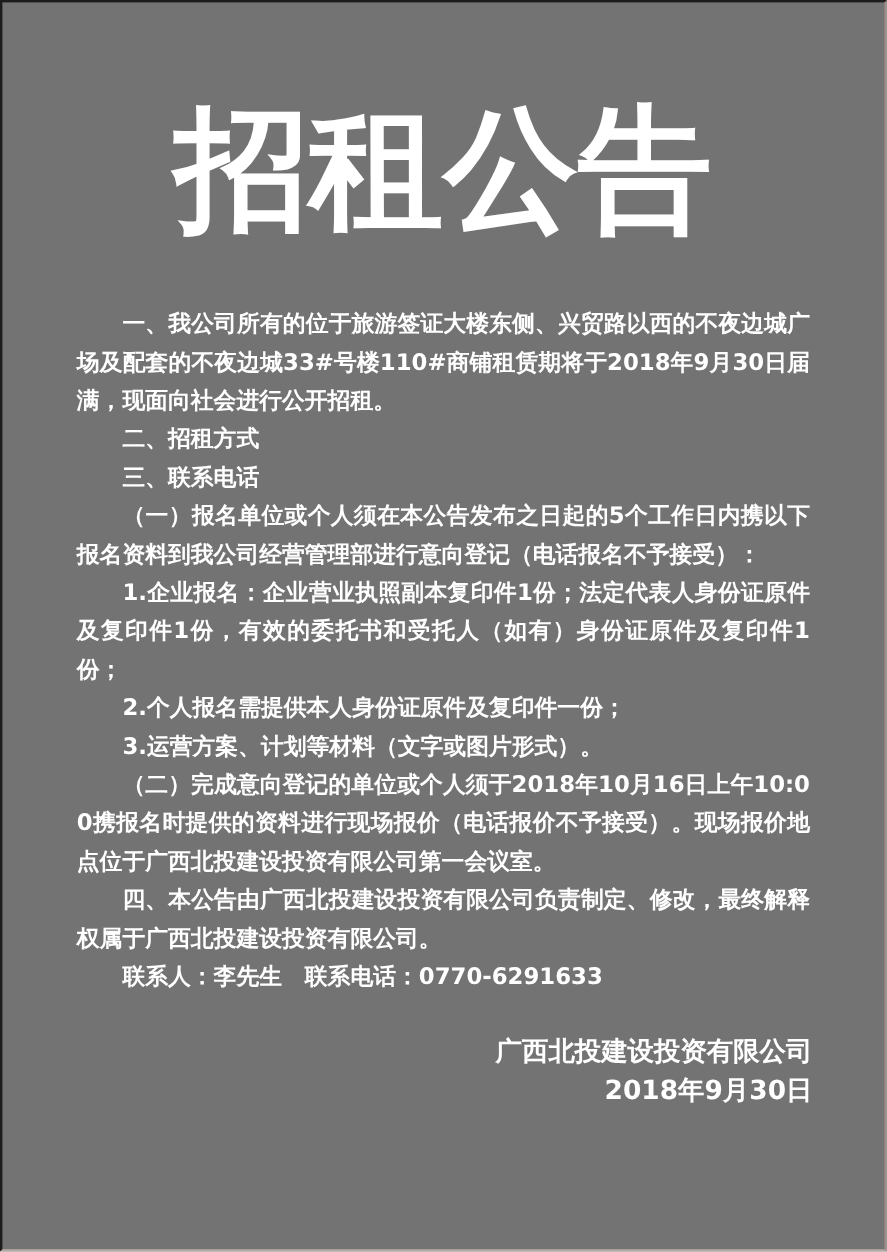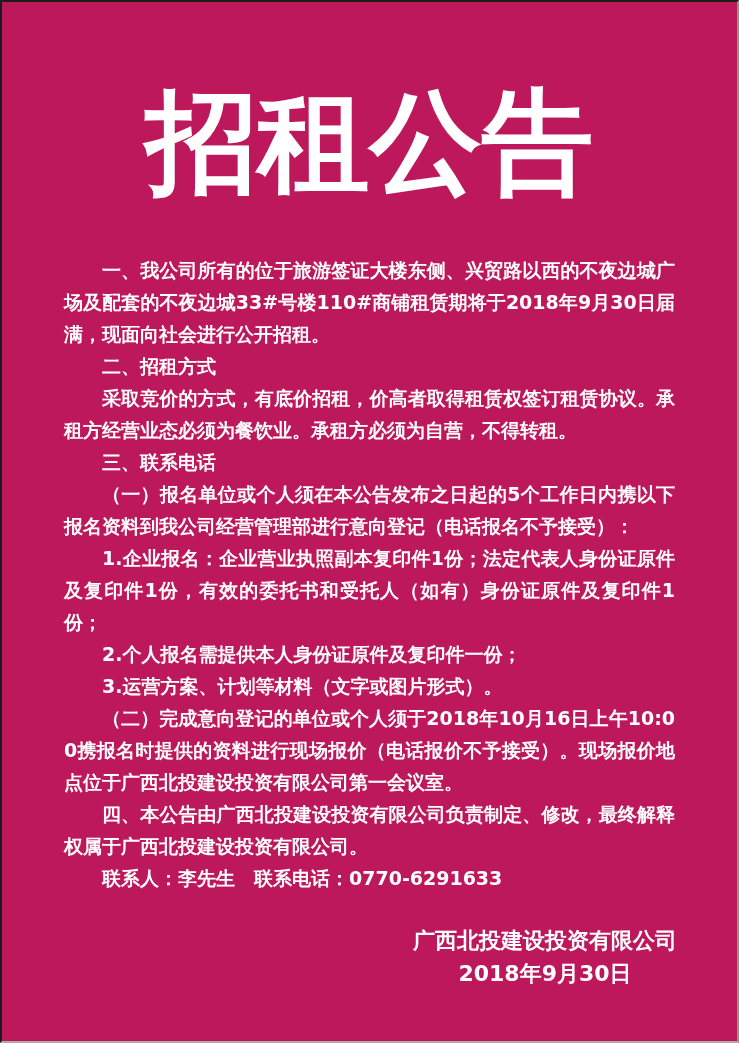--- a/index.html
+++ b/index.html
@@ -5,21 +5,21 @@
   html, body {
     margin: 0;
     padding: 0;
     background: #ffffff;
   }
   .poster {
     position: relative;
     width: 739px;
     height: 1043px;
     box-sizing: border-box;
-    background: #be185d;
+    background: #737373;
     border-top: 2px solid #1c1c1c;
     border-left: 2px solid #1c1c1c;
     border-right: 2px solid #9b8e87;
     border-bottom: 2px solid #b3aaa4;
     overflow: hidden;
     color: #ffffff;
     font-family: "DejaVu Sans", "Liberation Sans", sans-serif;
   }
   .poster-title {
     margin: 78px 0 0 0;
@@ -43,40 +43,39 @@
   }
   .poster-body p {
     margin: 0;
     text-indent: 2em;
     word-break: break-all;
   }
   .signature {
     margin: 30px 60px 0 auto;
     width: -moz-fit-content;
     width: fit-content;
-    text-align: center;
+    text-align: right;
     font-size: 22px;
     line-height: 33px;
     font-weight: 700;
   }
   .signature div {
     margin: 0;
   }
 </style>
 </head>
 <body>
 
 <div class="poster">
 
   <h1 class="poster-title">招租公告</h1>
 
   <div class="poster-body">
     <p>一、我公司所有的位于旅游签证大楼东侧、兴贸路以西的不夜边城广场及配套的不夜边城33#号楼110#商铺租赁期将于2018年9月30日届满，现面向社会进行公开招租。</p>
     <p>二、招租方式</p>
-    <p>采取竞价的方式，有底价招租，价高者取得租赁权签订租赁协议。承租方经营业态必须为餐饮业。承租方必须为自营，不得转租。</p>
     <p>三、联系电话</p>
     <p>（一）报名单位或个人须在本公告发布之日起的5个工作日内携以下报名资料到我公司经营管理部进行意向登记（电话报名不予接受）：</p>
     <p>1.企业报名：企业营业执照副本复印件1份；法定代表人身份证原件及复印件1份，有效的委托书和受托人（如有）身份证原件及复印件1份；</p>
     <p>2.个人报名需提供本人身份证原件及复印件一份；</p>
     <p>3.运营方案、计划等材料（文字或图片形式）。</p>
     <p>（二）完成意向登记的单位或个人须于2018年10月16日上午10:00携报名时提供的资料进行现场报价（电话报价不予接受）。现场报价地点位于广西北投建设投资有限公司第一会议室。</p>
     <p>四、本公告由广西北投建设投资有限公司负责制定、修改，最终解释权属于广西北投建设投资有限公司。</p>
     <p>联系人：李先生　联系电话：0770-6291633</p>
   </div>
 

